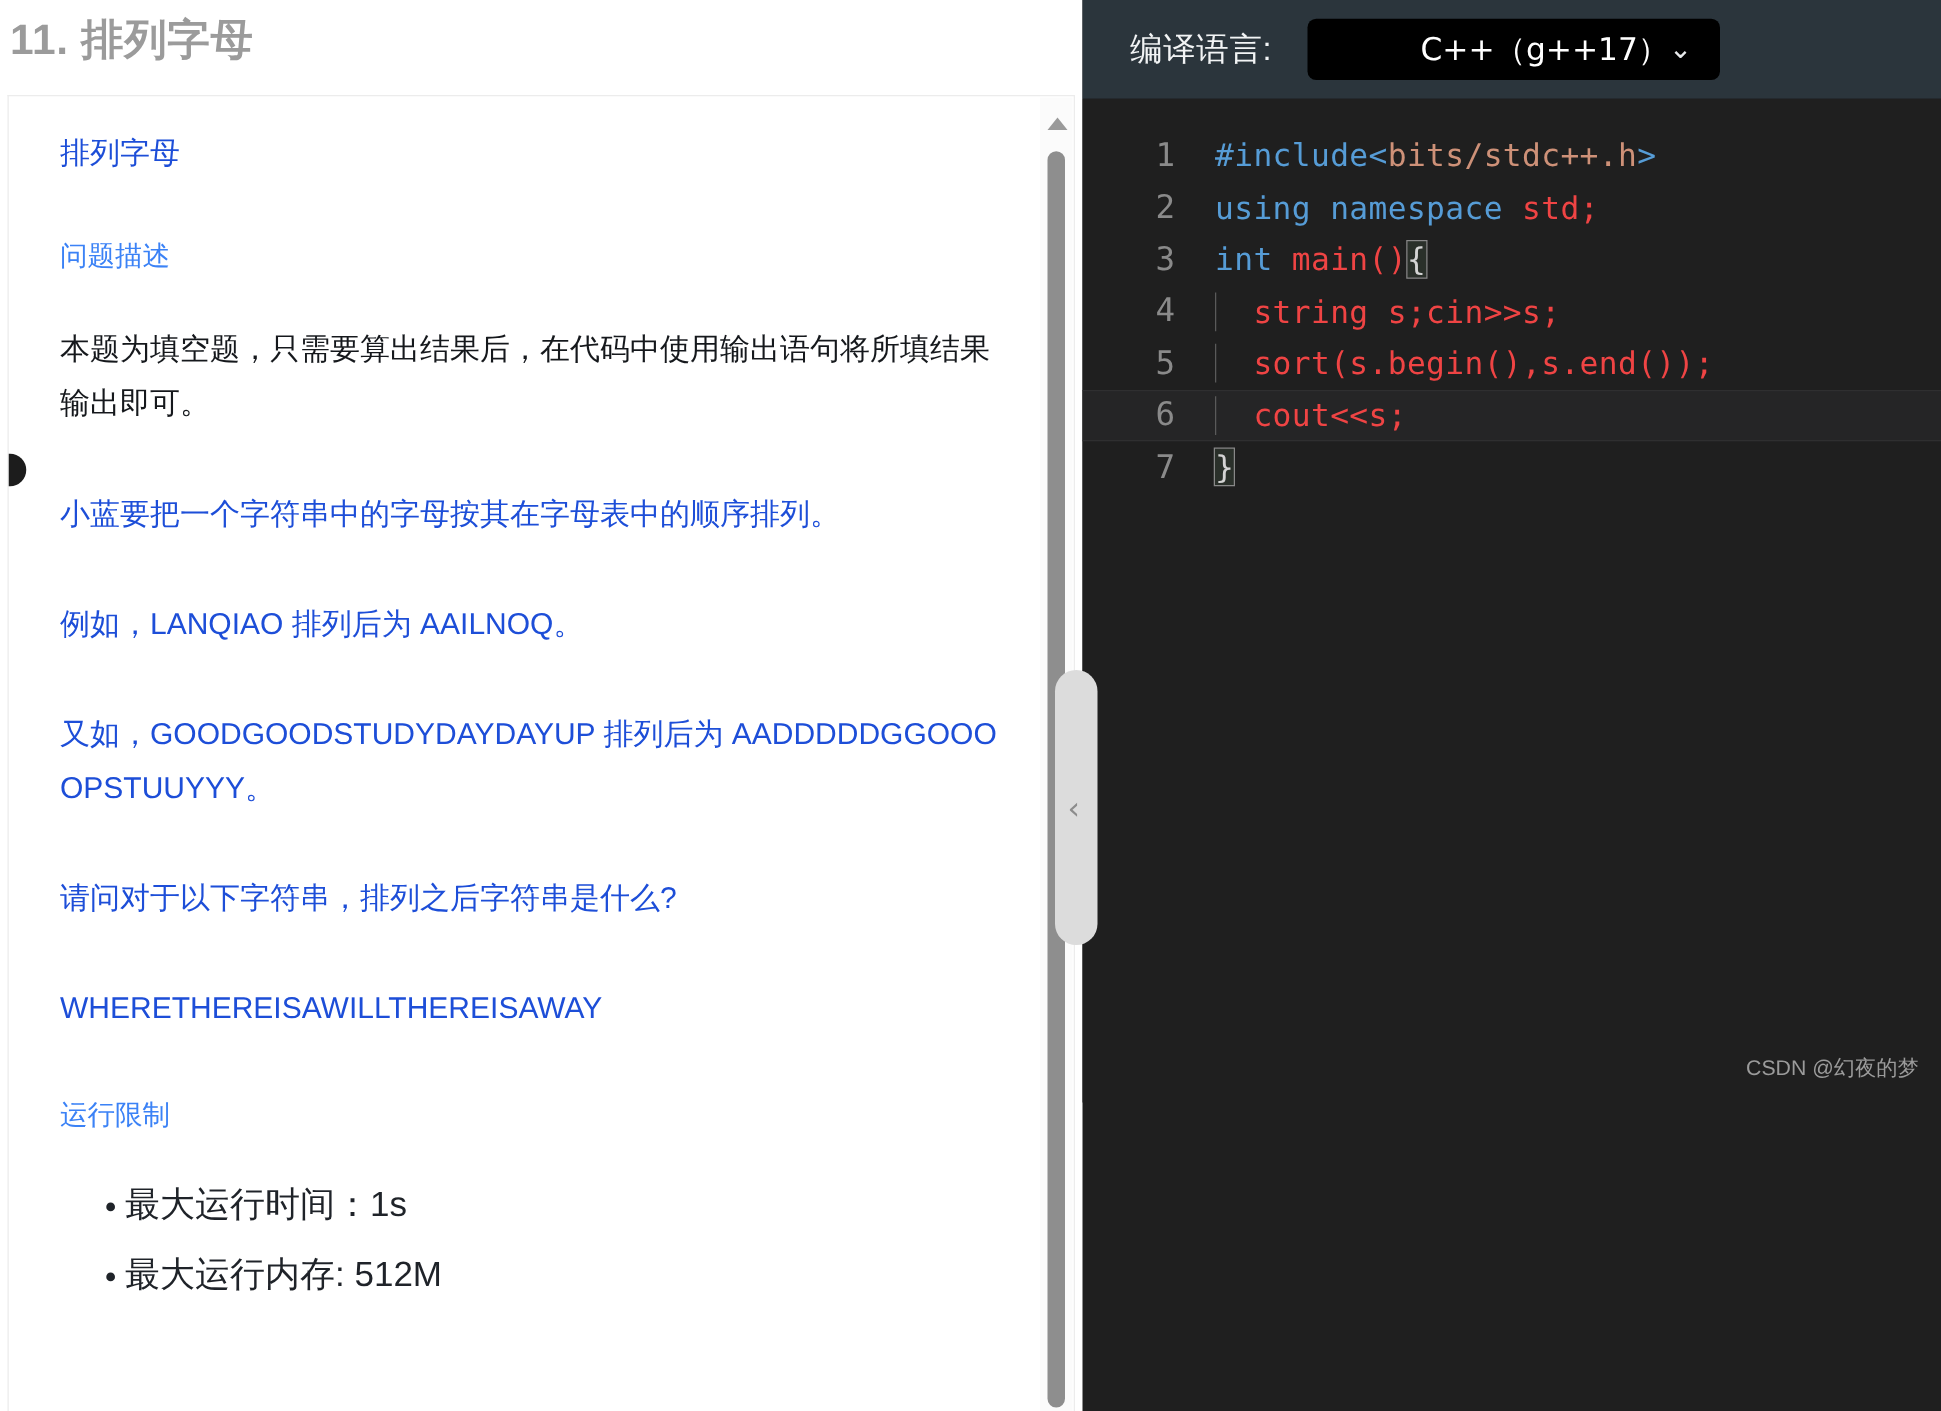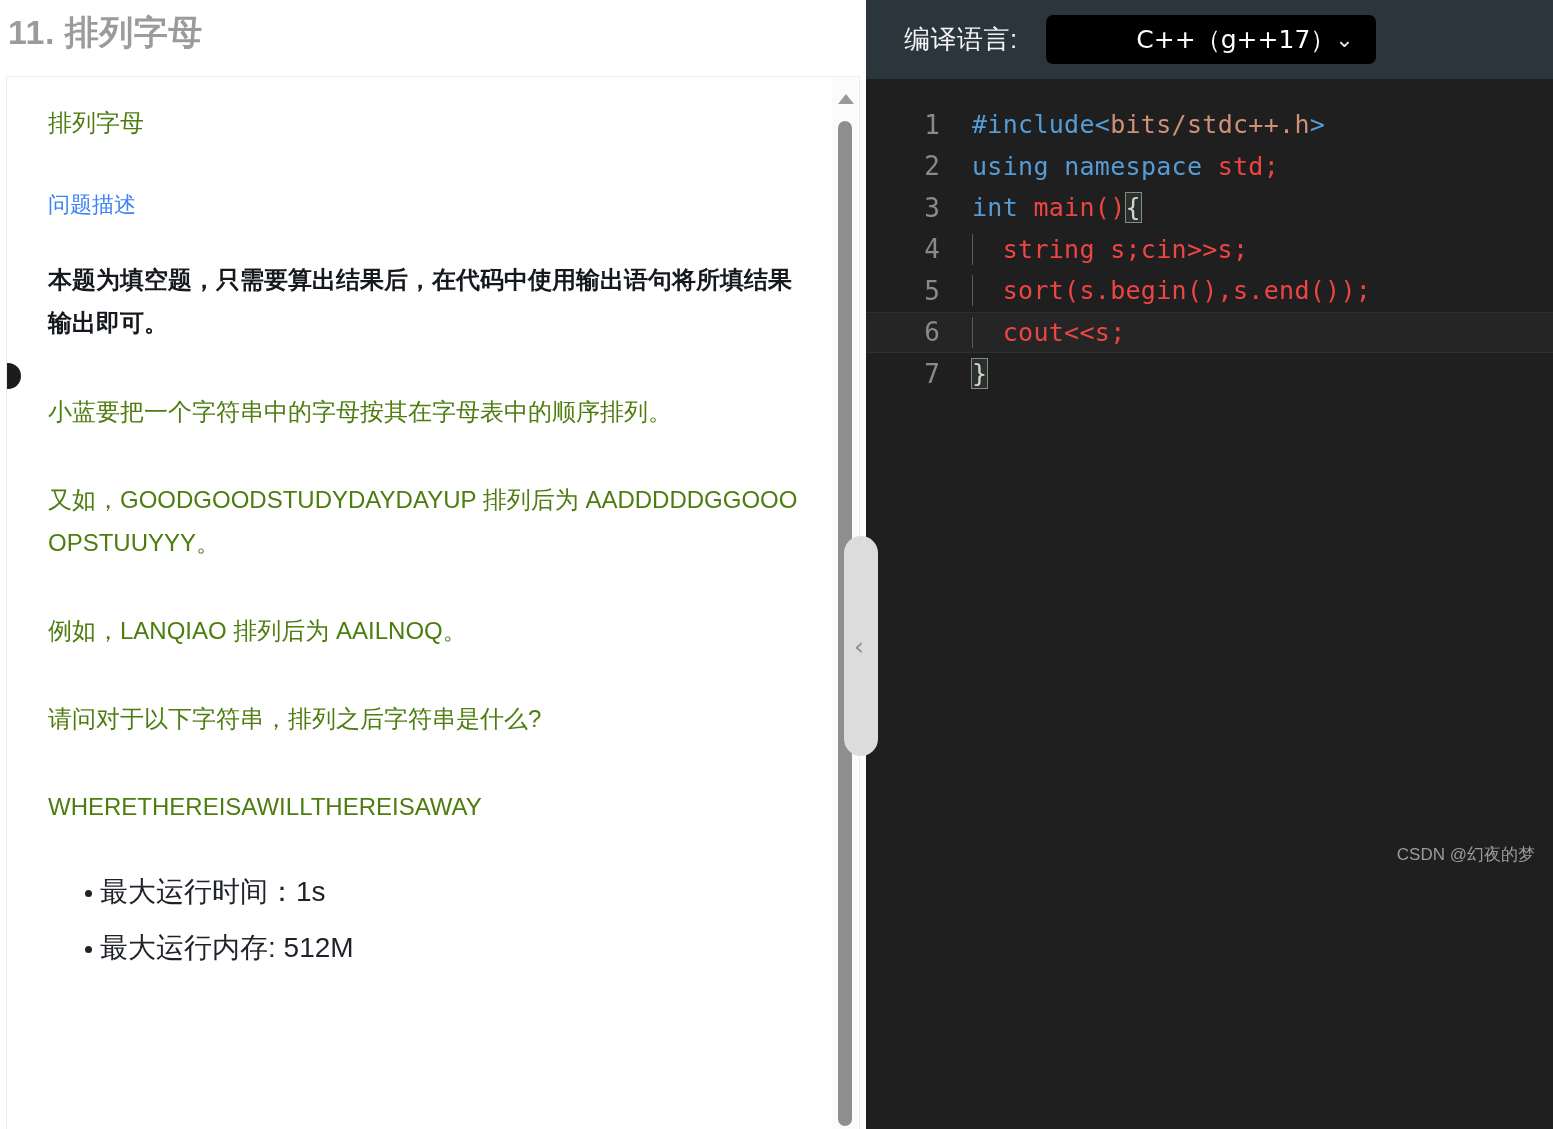--- a/index.html
+++ b/index.html
@@ -57,29 +57,29 @@
     position: absolute;
     left: 41px;
     top: 0px;
     width: 752px;
     padding-top: 24px;
   }
 
   .doc-body p {
     font-size: 24px;
     line-height: 43px;
-    color: #4d7c0f;
+    color: #1d4ed8;
     margin: 0 0 45px 0;
     word-break: break-all;
   }
 
   .doc-body p.tight { margin-bottom: 42px; }
 
   .doc-body p.strong {
-    font-weight: 700;
+    font-weight: 400;
     color: #15181c;
     margin-bottom: 46px;
   }
 
   .doc-body h2 {
     font-size: 22px;
     line-height: 38px;
     font-weight: 400;
     color: #3b82f6;
     margin: 0 0 34px 0;
@@ -320,24 +320,25 @@
 
     <div class="doc-card">
 
       <div class="edge-dot"></div>
 
       <div class="doc-body">
         <p class="tight">排列字母</p>
         <h2>问题描述</h2>
         <p class="strong">本题为填空题，只需要算出结果后，在代码中使用输出语句将所填结果输出即可。</p>
         <p>小蓝要把一个字符串中的字母按其在字母表中的顺序排列。</p>
+        <p>例如，LANQIAO 排列后为 AAILNOQ。</p>
         <p>又如，GOODGOODSTUDYDAYDAYUP 排列后为 AADDDDDGGOOOOPSTUUYYY。</p>
-        <p>例如，LANQIAO 排列后为 AAILNOQ。</p>
         <p>请问对于以下字符串，排列之后字符串是什么?</p>
         <p>WHERETHEREISAWILLTHEREISAWAY</p>
+        <h2 class="second">运行限制</h2>
         <ul>
           <li>最大运行时间：1s</li>
           <li>最大运行内存: 512M</li>
         </ul>
       </div>
 
       <div class="scroll-track">
         <div class="scroll-up-arrow"></div>
         <div class="scroll-thumb"></div>
       </div>

